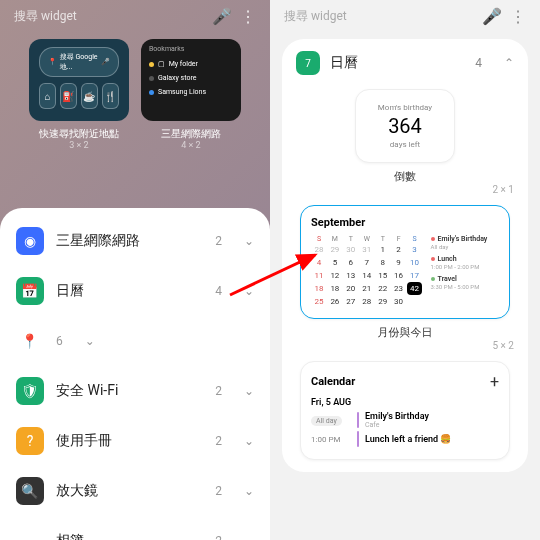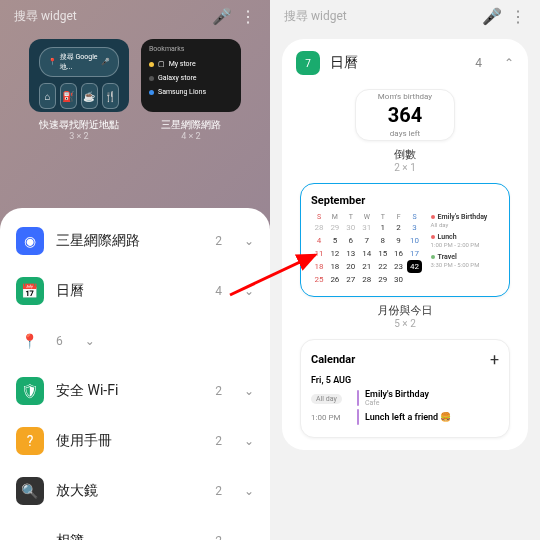--- a/index.html
+++ b/index.html
@@ -8,21 +8,21 @@
 .screen{width:270px;height:540px;position:relative;overflow:hidden}
 .left{background:linear-gradient(135deg,#a89090,#908095)}
 .right{background:#f2f2f2}
 .sbar{display:flex;align-items:center;padding:8px 14px;gap:10px;color:rgba(255,255,255,.85)}
 .splaceholder{flex:1;font-size:12px;color:rgba(255,255,255,.75)}
 .right .sbar{color:#888}
 .right .splaceholder{color:#aaa}
 .ic{width:16px;height:16px;display:inline-flex;align-items:center;justify-content:center}
 .previews{display:flex;gap:12px;padding:6px 20px 4px;justify-content:center}
 .pv{width:100px;display:flex;flex-direction:column;align-items:center}
-.pvbox{width:100px;height:73px;border-radius:12px;overflow:hidden;margin-bottom:6px;display:flex;flex-direction:column}
+.pvbox{width:100px;height:82px;border-radius:12px;overflow:hidden;margin-bottom:6px;display:flex;flex-direction:column}
 .pv1{background:#1a3a4a}
 .pvchip{background:#2a5060;border-radius:14px;padding:4px 8px;margin:8px 10px 6px;font-size:7px;color:#fff;display:flex;align-items:center;gap:3px;border:1px solid rgba(255,255,255,.3)}
 .pvicons{display:flex;gap:4px;padding:0 10px 8px}
 .pvicons span{flex:1;background:#2a5060;border-radius:6px;height:26px;display:flex;align-items:center;justify-content:center;color:#fff;font-size:10px;border:1px solid rgba(255,255,255,.3)}
 .pv2{background:#1a1a1a;padding:6px 8px;color:#fff}
 .pv2h{font-size:7px;color:#aaa;margin-bottom:4px}
 .pv2r{display:flex;align-items:center;gap:4px;font-size:7px;margin:3px 0}
 .pv2r .d{width:5px;height:5px;border-radius:50%}
 .pvlbl{color:#fff;font-size:10px;text-align:center;line-height:1.3}
 .pvsz{color:rgba(255,255,255,.6);font-size:9px}
@@ -30,26 +30,26 @@
 .row{display:flex;align-items:center;padding:11px 16px;gap:12px}
 .aicon{width:28px;height:28px;border-radius:7px;display:flex;align-items:center;justify-content:center;font-size:14px;color:#fff;flex-shrink:0}
 .aname{flex:1;font-size:14px;color:#222}
 .cnt{font-size:12px;color:#999;margin-right:10px}
 .chev{color:#999;font-size:12px}
 .card{background:#fff;border-radius:22px;margin:6px 12px;padding:12px 14px}
 .chdr{display:flex;align-items:center;gap:10px;margin-bottom:14px}
 .chdr .aicon{width:24px;height:24px;font-size:10px}
 .chdr .aname{font-weight:500}
 .cnum{font-size:12px;color:#888;margin-right:12px}
-.wcd{background:#fff;border:1px solid #eee;border-radius:14px;width:100px;margin:0 auto 6px;padding:2px;text-align:center;box-shadow:0 1px 3px rgba(0,0,0,.05)}
+.wcd{background:#fff;border:1px solid #eee;border-radius:14px;width:100px;margin:0 auto 6px;padding:13px;text-align:center;box-shadow:0 1px 3px rgba(0,0,0,.05)}
 .wcd .t{font-size:8px;color:#888}
-.wcd .n{font-size:20px;font-weight:700;margin:2px 0}
+.wcd .n{font-size:20px;font-weight:400;margin:2px 0}
 .wcd .s{font-size:8px;color:#888}
 .wlbl{text-align:center;font-size:11px;color:#333}
-.wsz{text-align:center;font-size:10px;color:#aaa;margin-bottom:10px}
+.wsz{text-align:right;font-size:10px;color:#aaa;margin-bottom:10px}
 .bigcard{background:#fff;border:1px solid #0ea5e9;border-radius:14px;padding:10px;margin:0 4px 6px;font-size:9px;box-shadow:0 1px 3px rgba(0,0,0,.05)}
 .bigcard h4{font-size:11px;margin-bottom:6px}
 .calg{display:flex;gap:8px}
 .calside{width:62%}
 .wk{display:flex;font-size:7px;color:#888}
 .wk span{flex:1;text-align:center}
 .wk .sun{color:#d55}
 .wk .sat{color:#58c}
 .dg{display:flex;flex-wrap:wrap}
 .dg span{width:14.28%;text-align:center;font-size:8px;padding:2px 0;color:#333}
@@ -101,21 +101,21 @@
       </div>
       <div class="pvlbl">快速尋找附近地點</div>
       <div class="pvsz">3 × 2</div>
     </div>
     <div class="pv">
       <div class="pvbox pv2">
         <div class="pv2h">Bookmarks</div>
         <div class="pv2r">
               <span class="d" style="background:#f5c542"></span>
               <span>▢</span>
-              <span>My store</span>
+              <span>My folder</span>
             </div>
         <div class="pv2r">
               <span class="d" style="background:#555"></span>
               <span>Galaxy store</span>
             </div>
         <div class="pv2r">
               <span class="d" style="background:#3a8ff0"></span>
               <span>Samsung Lions</span>
             </div>
       </div>

